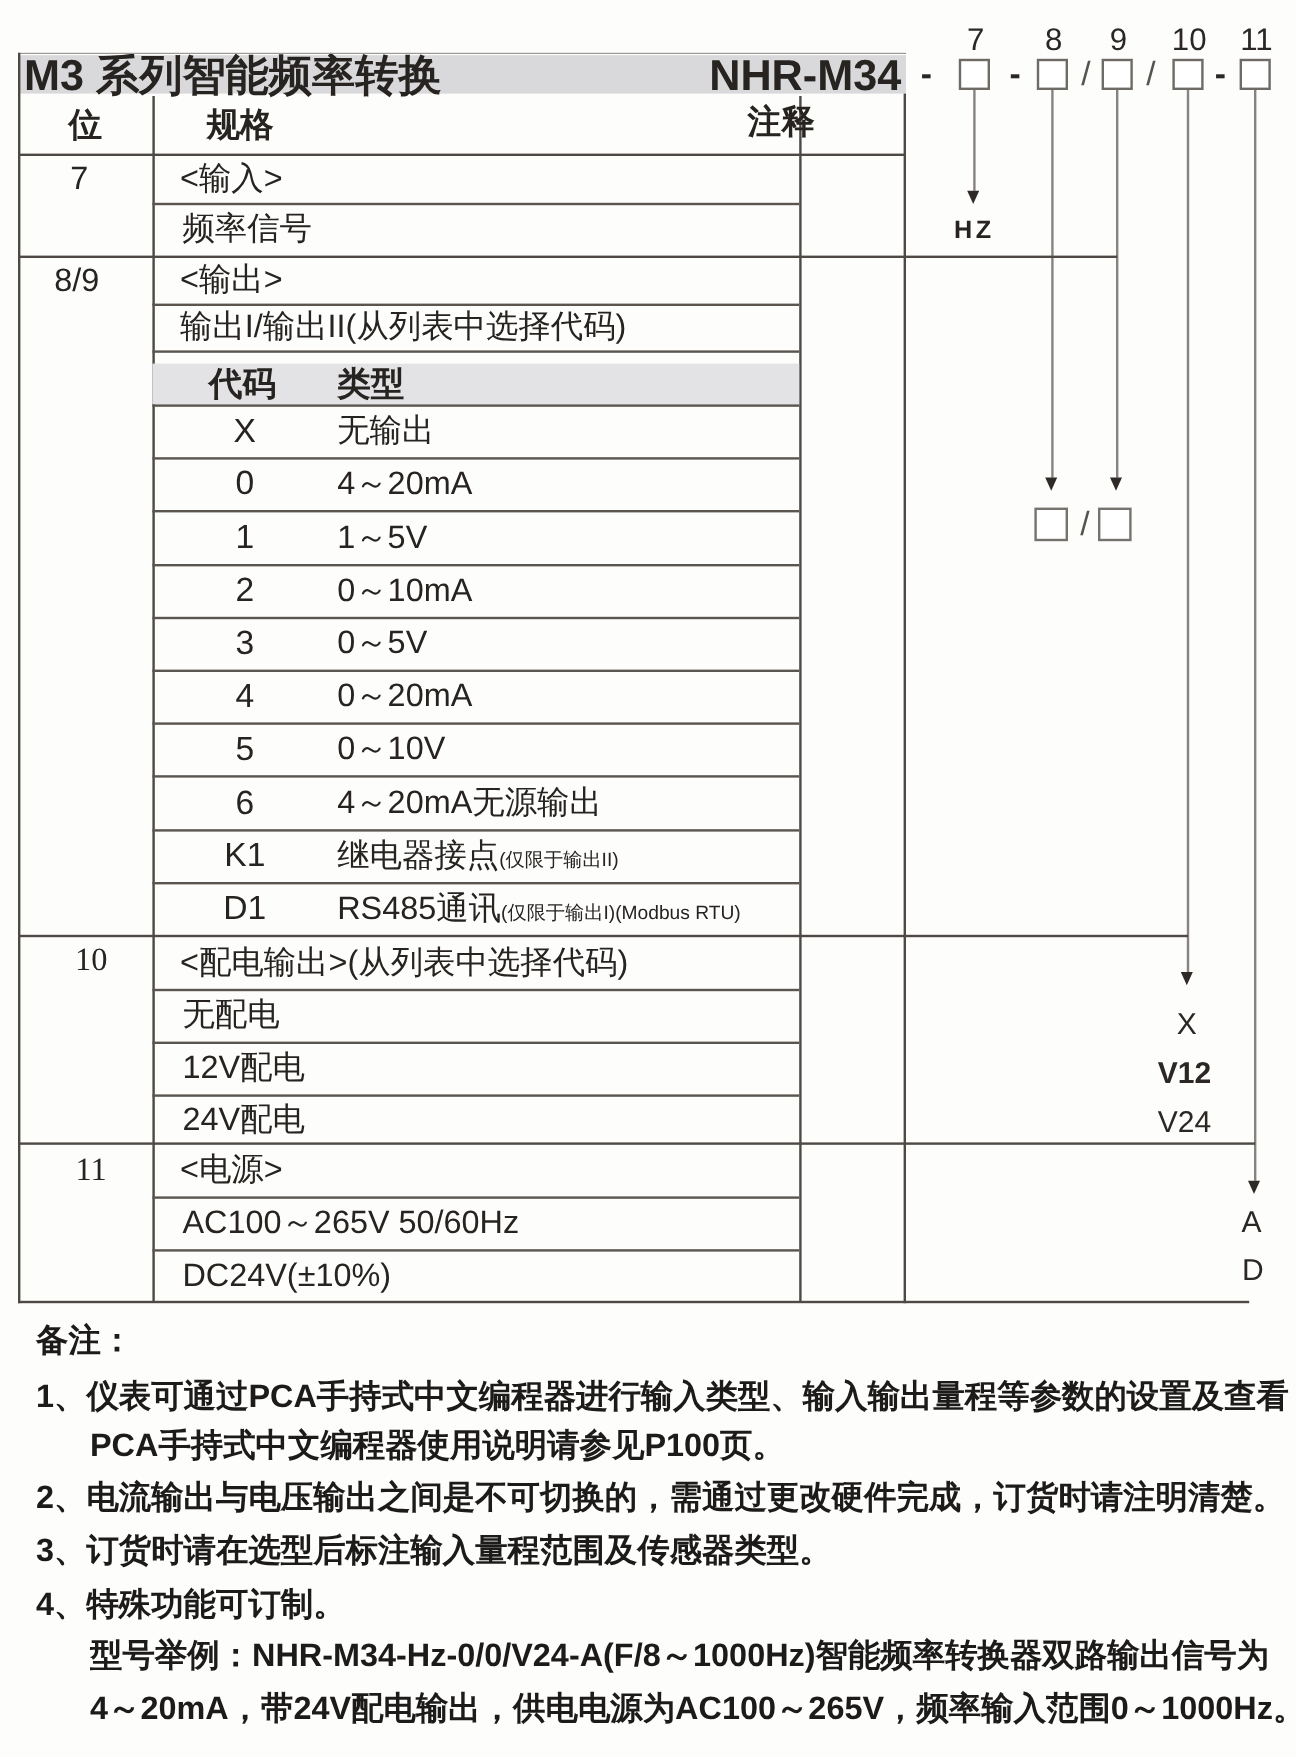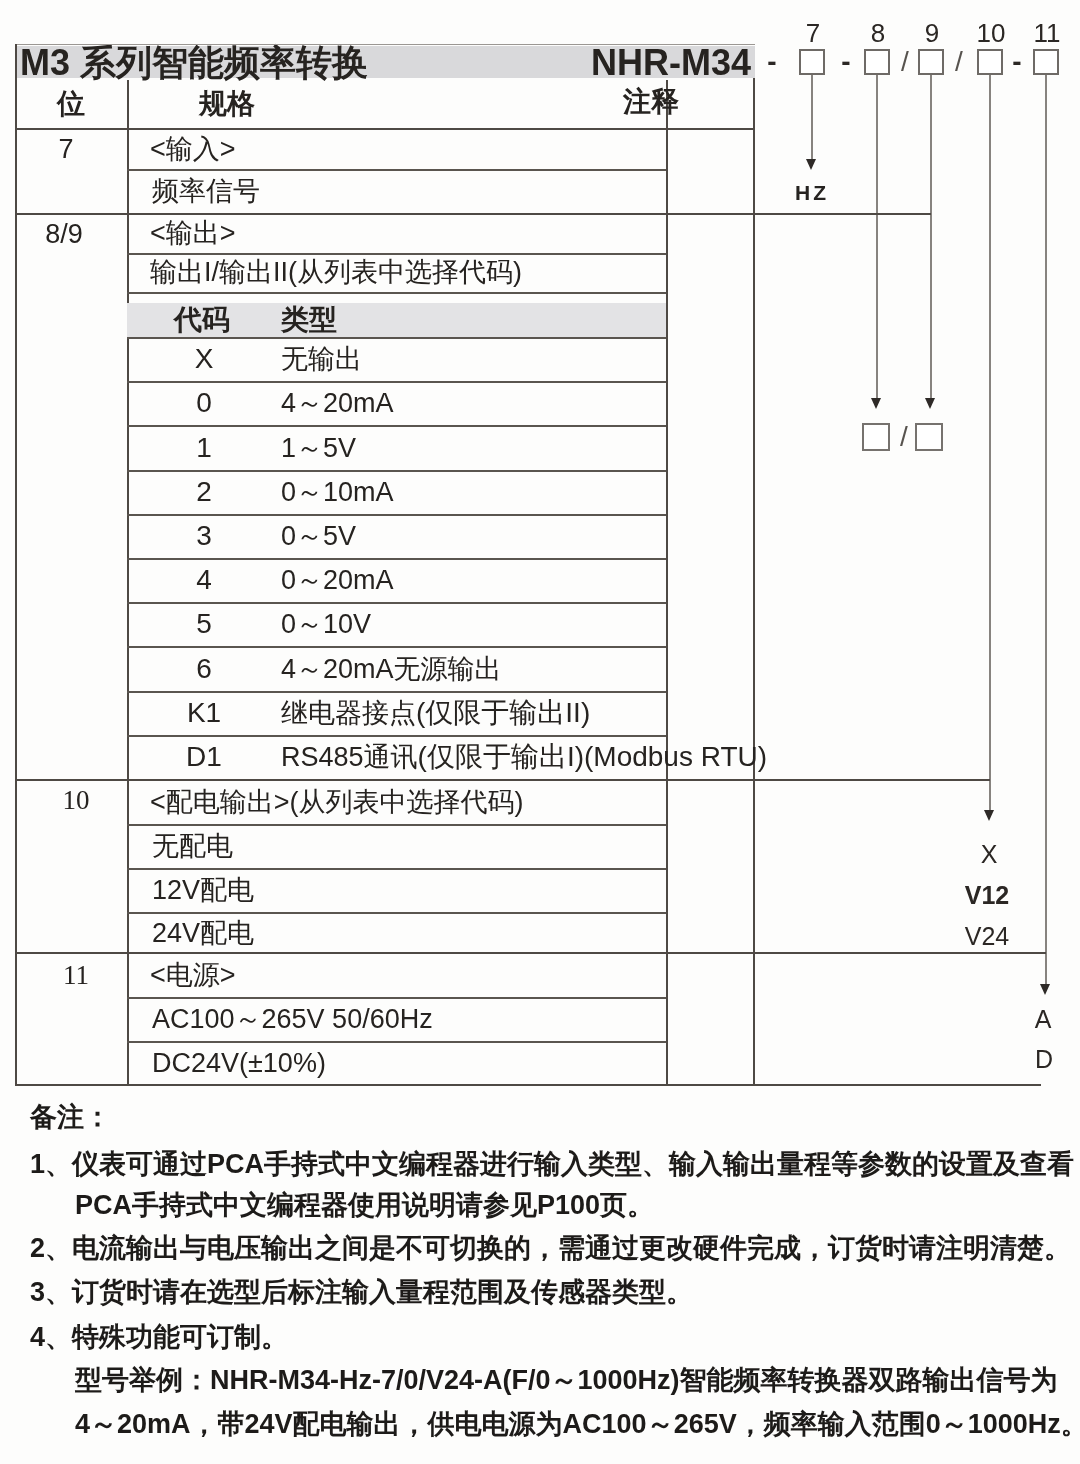--- a/index.html
+++ b/index.html
@@ -16,21 +16,21 @@
   .cl{position:absolute;transform:translateY(-50%);white-space:nowrap;line-height:1;}
   .cr{position:absolute;transform:translate(-100%,-50%);white-space:nowrap;line-height:1;}
   .bar{position:absolute;left:15px;top:46px;width:740px;height:32px;background:#d9d9db;}
   .band{position:absolute;left:127px;top:303px;width:539px;height:34px;background:#e3e3e5;}
   .box{position:absolute;width:26px;height:26px;border:2px solid #6e6a66;background:#fff;box-sizing:border-box;}
   .sbox{position:absolute;width:28px;height:28px;border:2px solid #76726e;background:#fff;box-sizing:border-box;}
   .ttl{font-size:36px;font-weight:700;}
   .hdr{font-size:28px;font-weight:700;}
   .body-t{font-size:27px;font-weight:500;}
   .code-t{font-size:28px;font-weight:500;}
-  .small-t{font-size:28px;font-weight:500;}
+  .small-t{font-size:16px;font-weight:500;}
   .digit{font-size:26px;font-weight:400;color:#2b2724;}
   .serifnum{font-family:"Liberation Serif","DejaVu Serif",serif;font-size:27px;font-weight:400;}
   .dash{font-size:28px;font-weight:700;color:#2b2724;}
   .slash{font-size:28px;font-weight:300;color:#57534e;}
   .anno{font-size:25px;font-weight:500;color:#2b2724;}
   .hz{font-size:21px;font-weight:600;letter-spacing:3px;}
   .note{font-size:27px;font-weight:700;color:#1d1b19;}
 </style>
 </head>
 <body>
@@ -105,21 +105,21 @@
   <div class="hline thin" style="left:127px;top:646px;width:539px;"></div>
   <div class="hline thin" style="left:127px;top:691px;width:539px;"></div>
   <div class="hline thin" style="left:127px;top:735px;width:539px;"></div>
   <div class="hline thin" style="left:127px;top:824px;width:539px;"></div>
   <div class="hline thin" style="left:127px;top:868px;width:539px;"></div>
   <div class="hline thin" style="left:127px;top:912px;width:539px;"></div>
   <div class="hline thin" style="left:127px;top:997px;width:539px;"></div>
   <div class="hline thin" style="left:127px;top:1041px;width:539px;"></div>
 
   <div class="cx hdr" style="left:71px;top:104px;">位</div>
-  <div class="cl hdr" style="left:172px;top:104px;margin-left:27px;">规格</div>
+  <div class="cl hdr" style="left:172px;top:104px;">规格</div>
   <div class="cx hdr" style="left:651px;top:102px;">注释</div>
 
   <div class="cx body-t" style="left:66px;top:149px;">7</div>
   <div class="cl body-t" style="left:150px;top:149px;">&lt;输入&gt;</div>
   <div class="cl body-t" style="left:152px;top:191px;">频率信号</div>
 
   <div class="cx body-t" style="left:64px;top:234px;">8/9</div>
   <div class="cl body-t" style="left:150px;top:233px;">&lt;输出&gt;</div>
   <div class="cl body-t" style="left:150px;top:272px;">输出I/输出II(从列表中选择代码)</div>
 
@@ -166,16 +166,16 @@
   <div class="cl body-t" style="left:150px;top:975px;">&lt;电源&gt;</div>
   <div class="cl body-t" style="left:152px;top:1019px;">AC100～265V 50/60Hz</div>
   <div class="cl body-t" style="left:152px;top:1063px;">DC24V(±10%)</div>
 
   <div class="cl note" style="left:30px;top:1117px;">备注：</div>
   <div class="cl note" style="left:30px;top:1164px;">1、仪表可通过PCA手持式中文编程器进行输入类型、输入输出量程等参数的设置及查看，</div>
   <div class="cl note" style="left:75px;top:1205px;">PCA手持式中文编程器使用说明请参见P100页。</div>
   <div class="cl note" style="left:30px;top:1248px;">2、电流输出与电压输出之间是不可切换的，需通过更改硬件完成，订货时请注明清楚。</div>
   <div class="cl note" style="left:30px;top:1292px;">3、订货时请在选型后标注输入量程范围及传感器类型。</div>
   <div class="cl note" style="left:30px;top:1337px;">4、特殊功能可订制。</div>
-  <div class="cl note" style="left:75px;top:1380px;">型号举例：NHR-M34-Hz-7/0/V24-A(F/0～1000Hz)智能频率转换器双路输出信号为</div>
+  <div class="cl note" style="left:75px;top:1380px;">型号举例：NHR-M34-Hz-0/0/V24-A(F/8～1000Hz)智能频率转换器双路输出信号为</div>
   <div class="cl note" style="left:75px;top:1424px;">4～20mA，带24V配电输出，供电电源为AC100～265V，频率输入范围0～1000Hz。</div>
 
 </div>
 
 </body></html>

